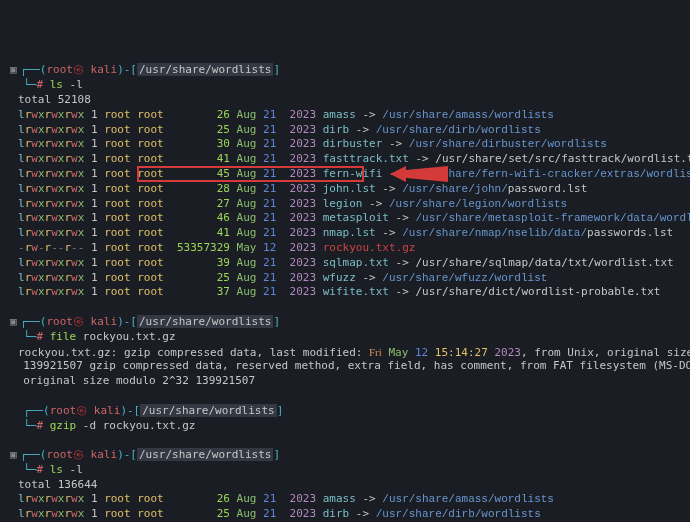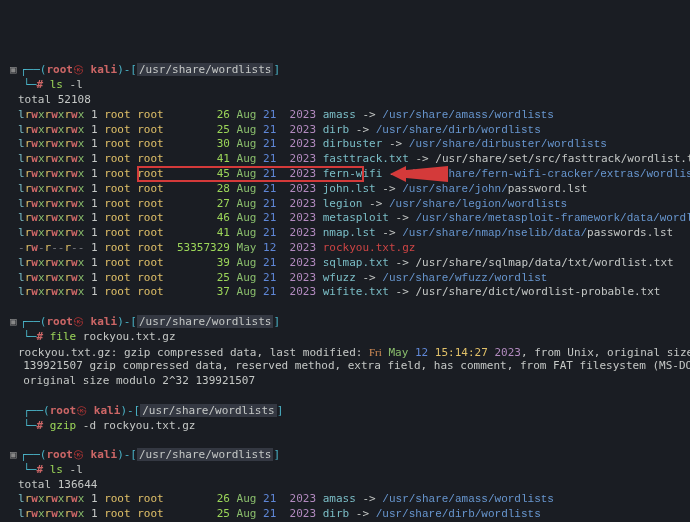--- a/index.html
+++ b/index.html
@@ -10,21 +10,21 @@
       line-height: 1.35;
       color: #c5c8c6;
       white-space: pre;
       width: 690px;
       height: 522px;
       overflow: hidden;
       padding: 4px 0 4px 10px;
     }
     .line { display: block; height: 14.8px; }
     .indent { margin-left: 8px; }
-    .red { color: #cc6666; font-weight: bold; }
+    .red { color: #cc6666; }
     .green { color: #8abe6c; }
     .yellow { color: #e0c068; }
     .cyan { color: #7bbec7; }
     .magenta { color: #b28abf; }
     .white { color: #c5c8c6; }
     .bold-blue { color: #5f87d7; }
     .lime { color: #9cd659; text-align: center; }
     .orange { color: #d99058; font-family: Liberation Serif, serif; }
     .darkred { color: #a33; }
     .bg-dir { background: #343842; padding: 0 2px; color: #c5c8c6; }

